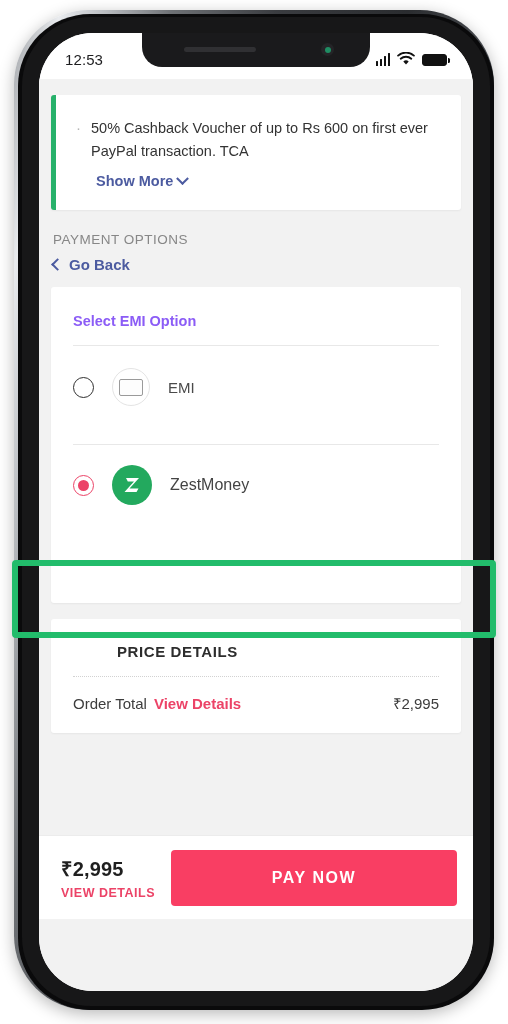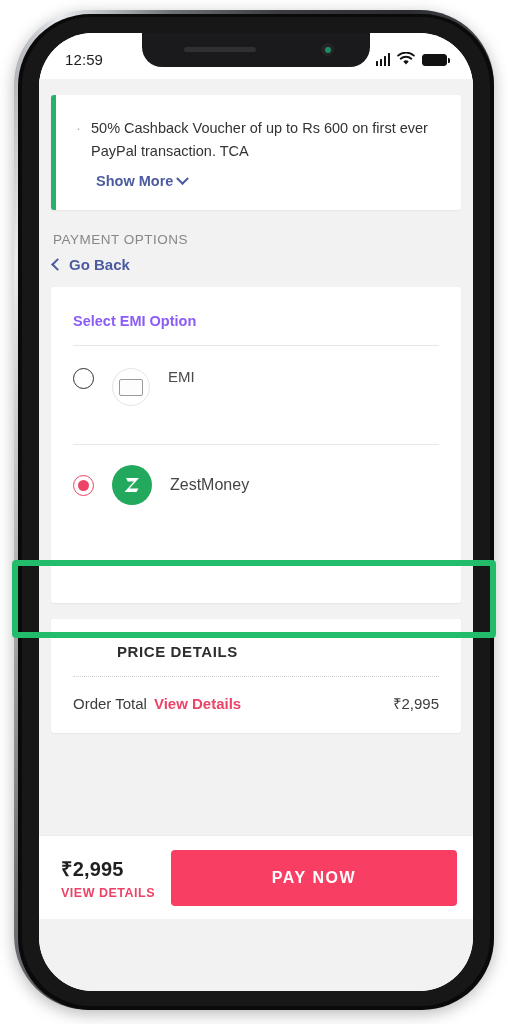--- a/index.html
+++ b/index.html
@@ -252,21 +252,21 @@
     font-weight: bold;
     color: #8b5cf6;
   }
   .opt-divider {
     margin: 16px 22px 0 22px;
     height: 1px;
     background: #e8e8e8;
   }
   .opt-row {
     display: flex;
-    align-items: flex-start;
+    align-items: center;
     padding: 22px 22px;
     gap: 18px;
   }
 
   .radio {
     width: 21px; height: 21px;
     border-radius: 50%;
     border: 1.8px solid #2f2f2f;
     flex: 0 0 auto;
   }
@@ -424,21 +424,21 @@
   <div class="screen">
 
     <div class="notch">
       <div class="notch-speaker"></div>
       <div class="notch-cam">
           <i></i>
         </div>
     </div>
 
     <div class="statusbar">
-      <div class="clock">12:59</div>
+      <div class="clock">12:53</div>
       <div class="status-icons">
         <span class="sig">
             <i></i>
             <i></i>
             <i></i>
             <i></i>
           </span>
         <svg width="18" height="14" viewBox="0 0 18 14">
           <path d="M9 12.6 L6.3 9.5 a4.2 4.2 0 0 1 5.4 0 Z" fill="#111"></path>
           <path d="M3.7 6.7 a8 8 0 0 1 10.6 0" stroke="#111" stroke-width="1.9" fill="none" stroke-linecap="round"></path>

